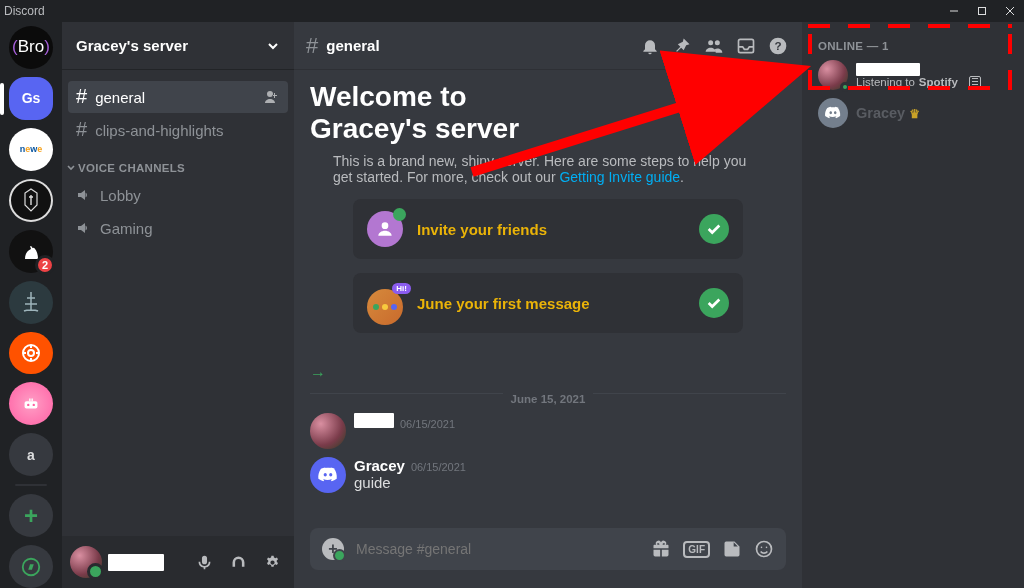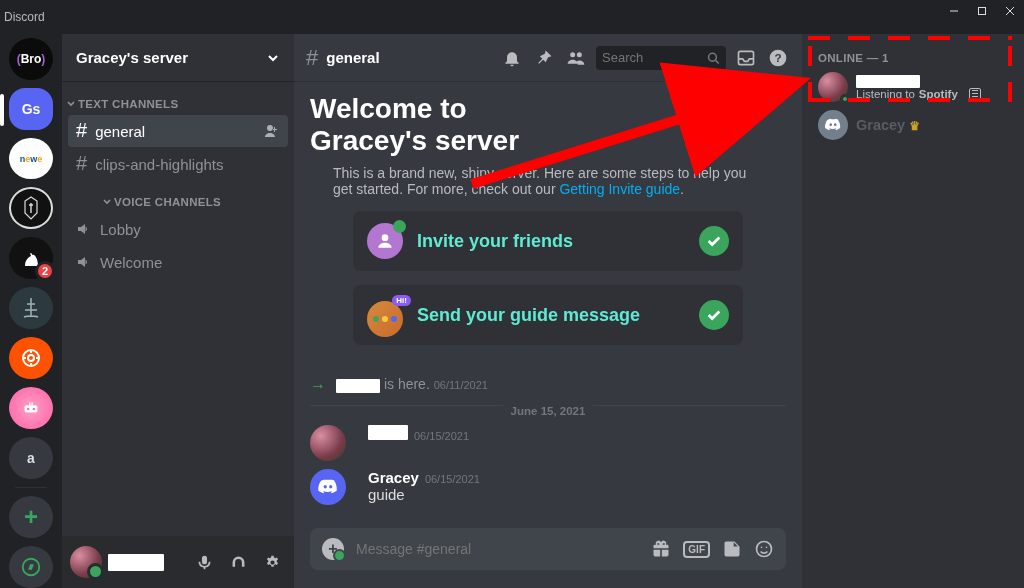--- a/index.html
+++ b/index.html
@@ -1,35 +1,35 @@
 <!DOCTYPE html>
 <html><head>
 <meta charset="utf-8">
 <style>
   * { box-sizing: border-box; margin: 0; padding: 0; font-family: -apple-system, BlinkMacSystemFont, "Segoe UI", Helvetica, Arial, sans-serif; }
   html, body { width: 1024px; height: 588px; background:#202225; color:#dcddde; overflow:hidden; }
   .root { width:1024px; height:588px; display:flex; flex-direction:column; }
 
   
-  .titlebar { height:34px; background:#202225; display:flex; align-items:center; padding:0 4px; font-size:12px; color:#b9bbbe; position:relative;}
+  .titlebar { height:22px; background:#202225; display:flex; align-items:center; padding:0 4px; font-size:12px; color:#b9bbbe; position:relative;}
   .titlebar .win-ctrls { position:absolute; right:0; top:0; display:flex; }
   .titlebar .win-ctrl { width:28px; height:22px; display:flex; align-items:center; justify-content:center; color:#dcddde; font-size:12px;}
   .titlebar .win-ctrl svg { width:10px; height:10px; stroke:#dcddde; }
 
   .body { flex:1; display:flex; min-height:0; }
 
   
   .rail { width:62px; background:#202225; display:flex; flex-direction:column; align-items:center; padding-top:4px; gap:8px; position:relative;}
   .rail-sep { width:32px; height:2px; background:#2f3136; border-radius:1px; }
   .srv { width:44px; height:44px; border-radius:50%; background:#36393f; display:flex; align-items:center; justify-content:center; font-weight:700; font-size:14px; color:#fff; position:relative;}
   .srv.sel { border-radius:16px; background:#5865f2; }
   .srv.sel::before { content:""; position:absolute; left:-9px; top:6px; width:4px; height:32px; background:#fff; border-radius:2px;}
   .srv.green { background:#36393f; color:#3ba55d; font-size:24px; }
   .srv.bro { background:#0b0b0b; }
-  .srv .bro-txt{ font-size:12px; font-weight:700; }
+  .srv .bro-txt{ font-size:17px; font-weight:400; }
   .srv .bro1{color:#a55fd8;} .srv .bro2{color:#fff;} .srv .bro3{color:#a55fd8;}
   .srv .badge { position:absolute; right:-2px; bottom:-2px; background:#ed4245; color:#fff; border:3px solid #202225; border-radius:999px; min-width:20px; height:20px; font-size:11px; display:flex; align-items:center; justify-content:center; padding:0 3px;}
   .srv.explorer { background:#36393f; color:#3ba55d; }
 
   
   .channels { width:232px; background:#2f3136; display:flex; flex-direction:column; }
   .server-header { height:48px; display:flex; align-items:center; justify-content:space-between; padding:0 14px; border-bottom:1px solid #222427; font-weight:700; font-size:15px; color:#fff;}
   .server-header svg { width:14px; height:14px; }
   .ch-list { flex:1; overflow:hidden; padding-top:10px; }
   .ch-cat { display:flex; align-items:center; gap:2px; font-size:11.5px; font-weight:700; color:#8e9297; letter-spacing:.3px; padding:6px 6px 4px 4px; }
@@ -69,32 +69,32 @@
 
   .card { width:390px; margin:14px auto 0; background:#2f3136; border-radius:8px; height:60px; display:flex; align-items:center; padding:0 14px; gap:14px; }
   .card .ic { width:36px; height:36px; border-radius:50%; position:relative; display:flex; align-items:center; justify-content:center;}
   .card .ic.inv { background:#b377d1; }
   .card .ic.inv::after{content:"";position:absolute;right:-3px;top:-3px;width:13px;height:13px;background:#3ba55d;border-radius:50%;}
   .card .ic.inv svg{ width:20px; height:20px; fill:#fff; }
   .card .ic.msg { background:linear-gradient(135deg,#d68a3c,#c96a2c); }
   .card .ic.msg::before{content:"Hi!";position:absolute;top:-6px;right:-8px;background:#8b5cf0;color:#fff;font-size:8px;font-weight:700;padding:1px 4px;border-radius:7px;}
   .card .ic.msg .dots{ display:flex; gap:3px;}
   .card .ic.msg .dots span{ width:6px; height:6px; border-radius:50%;}
-  .card .lbl { flex:1; color:#5eead4; font-weight:700; font-size:18px;}
+  .card .lbl { flex:1; color:#eab308; font-weight:700; font-size:15px;}
   .card .chk { width:30px; height:30px; border-radius:50%; background:#3ba55d; display:flex; align-items:center; justify-content:center;}
   .card .chk svg{ width:16px; height:16px; stroke:#fff; fill:none; stroke-width:3; }
 
   .sys-msg { display:flex; align-items:center; gap:10px; margin-top:30px; font-size:14px; color:#8e9297;}
   .sys-msg .arrow{ color:#3ba55d; font-size:16px;}
   .sys-msg .redacted{ background:#fff; width:44px; height:14px; display:inline-block; border-radius:1px; vertical-align:middle;}
   .date-div { display:flex; align-items:flex-start; gap:8px; margin:12px 0 6px; }
   .date-div::before, .date-div::after{ content:""; flex:1; height:1px; background:#40444b;}
   .date-div span{ color:#72767d; font-size:11.5px; font-weight:700;}
 
-  .msg { display:flex; gap:22px; margin-top:8px; }
+  .msg { display:flex; gap:8px; margin-top:8px; }
   .msg .av{ width:36px; height:36px; border-radius:50%; background:#5865f2; display:flex; align-items:center; justify-content:center; flex:0 0 36px;}
   .msg .av.photo{ background: radial-gradient(circle at 30% 30%, #d98fa1, #7a3b4a 60%, #2a4022); }
   .msg .av svg{ width:22px; height:22px; fill:#fff;}
   .msg .col{ display:flex; flex-direction:column; }
   .msg .hd{ display:flex; align-items:baseline; gap:6px;}
   .msg .hd .nm{ color:#fff; font-weight:600; font-size:15px;}
   .msg .hd .nm.red{ background:#fff; color:#fff; width:40px; height:15px; border-radius:1px;}
   .msg .hd .ts{ color:#72767d; font-size:11px;}
   .msg .body{ color:#dcddde; font-size:15px; }
 
@@ -245,56 +245,50 @@
     </div>
 
     <div class="channels">
       <div class="server-header">
         <span>Gracey's server</span>
         <svg viewBox="0 0 14 14">
             <path d="M3 5l4 4 4-4" fill="none" stroke="#fff" stroke-width="2"></path>
           </svg>
       </div>
       <div class="ch-list">
-        <div class="ch-cat">
-          <svg viewBox="0 0 10 10">
-              <path d="M2 3l3 3 3-3" fill="none" stroke="#8e9297" stroke-width="1.6"></path>
-            </svg>
-          <span>TEXT CHANNELS</span>
-        </div>
         <div class="ch-item sel">
           <span class="hash">#</span>
           <span>general</span>
           <span class="spacer"></span>
           <svg class="add-user" viewBox="0 0 16 16">
               <path fill="#b9bbbe" d="M6 8a3 3 0 100-6 3 3 0 000 6zm-5 6c0-2.2 2.2-4 5-4s5 1.8 5 4H1zm12-7h-2v2h-1V7H8V6h2V4h1v2h2v1z"></path>
             </svg>
         </div>
         <div class="ch-item">
           <span class="hash">#</span>
           <span>clips-and-highlights</span>
         </div>
 
-        <div class="ch-cat" style="margin-top:10px;margin-left:36px;">
+        <div class="ch-cat" style="margin-top:10px;">
           <svg viewBox="0 0 10 10">
               <path d="M2 3l3 3 3-3" fill="none" stroke="#8e9297" stroke-width="1.6"></path>
             </svg>
           <span>VOICE CHANNELS</span>
         </div>
         <div class="ch-item">
           <svg viewBox="0 0 16 16" fill="#8e9297">
               <path d="M2 6v4h3l4 3V3L5 6H2zm9 2a3 3 0 00-1.5-2.6v5.2A3 3 0 0011 8z"></path>
             </svg>
           <span>Lobby</span>
         </div>
         <div class="ch-item">
           <svg viewBox="0 0 16 16" fill="#8e9297">
               <path d="M2 6v4h3l4 3V3L5 6H2zm9 2a3 3 0 00-1.5-2.6v5.2A3 3 0 0011 8z"></path>
             </svg>
-          <span>Welcome</span>
+          <span>Gaming</span>
         </div>
       </div>
       <div class="user-panel">
         <div class="avatar"></div>
         <div class="name"></div>
         <div style="flex:1"></div>
         <div class="tb">
             <svg viewBox="0 0 20 20" fill="#b9bbbe">
               <path d="M10 12a3 3 0 003-3V5a3 3 0 00-6 0v4a3 3 0 003 3zm5-3a5 5 0 01-10 0H3a7 7 0 006 6.9V18h2v-2.1A7 7 0 0017 9h-2z"></path>
             </svg>
@@ -326,27 +320,20 @@
           <div class="tb-ico">
               <svg viewBox="0 0 24 24" fill="#b9bbbe">
                 <path d="M14 3l7 7-4 1-3 6-3-3-5 5-1-1 5-5-3-3 6-3 1-4z"></path>
               </svg>
             </div>
           <div class="tb-ico">
               <svg viewBox="0 0 24 24" fill="#b9bbbe">
                 <path d="M8 11a3 3 0 100-6 3 3 0 000 6zm8 0a3 3 0 100-6 3 3 0 000 6zM2 19c0-2.8 2.7-5 6-5s6 2.2 6 5H2zm12 0c0-1.2-.4-2.3-1.1-3.2C14 15.3 15 15 16 15c3.3 0 6 2.2 6 5h-8z"></path>
               </svg>
             </div>
-          <div class="search">
-            <input placeholder="Search" style="">
-            <svg viewBox="0 0 16 16" fill="none" stroke="#72767d" stroke-width="2">
-                <circle cx="7" cy="7" r="5"></circle>
-                <line x1="11" y1="11" x2="15" y2="15"></line>
-              </svg>
-          </div>
           <div class="tb-ico">
               <svg viewBox="0 0 24 24" fill="none" stroke="#b9bbbe" stroke-width="2">
                 <rect x="3" y="4" width="18" height="16" rx="2"></rect>
                 <path d="M3 13h5l2 3h4l2-3h5"></path>
               </svg>
             </div>
           <div class="tb-ico">
               <svg viewBox="0 0 24 24" fill="#b9bbbe">
                 <circle cx="12" cy="12" r="10"></circle>
                 <text x="12" y="17" text-anchor="middle" font-size="14" fill="#36393f" font-weight="800">?</text>
@@ -374,31 +361,30 @@
               </div>
           </div>
           <div class="card">
             <div class="ic msg">
                 <div class="dots">
                   <span style="background:#3ba55d"></span>
                   <span style="background:#f7c93e"></span>
                   <span style="background:#5865f2"></span>
                 </div>
               </div>
-            <div class="lbl">Send your guide message</div>
+            <div class="lbl">June your first message</div>
             <div class="chk">
                 <svg viewBox="0 0 18 18">
                   <path d="M3 9l4 4 8-8"></path>
                 </svg>
               </div>
           </div>
 
           <div class="sys-msg">
             <span class="arrow">→</span>
-            <span><span class="redacted"></span><span> is here.</span> <span style="font-size:11px;color:#72767d">06/11/2021</span></span>
           </div>
 
           <div class="date-div">
               <span>June 15, 2021</span>
             </div>
 
           <div class="msg">
             <div class="av photo"></div>
             <div class="col">
               <div class="hd">

